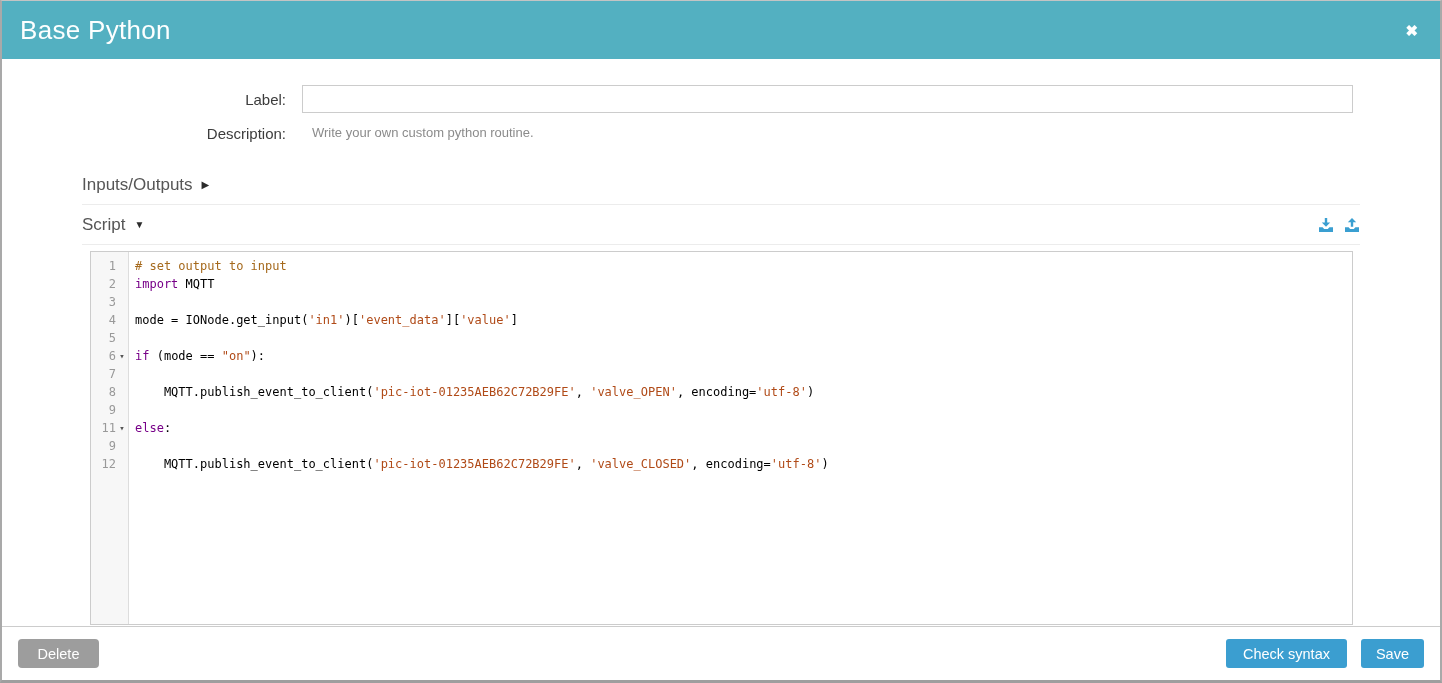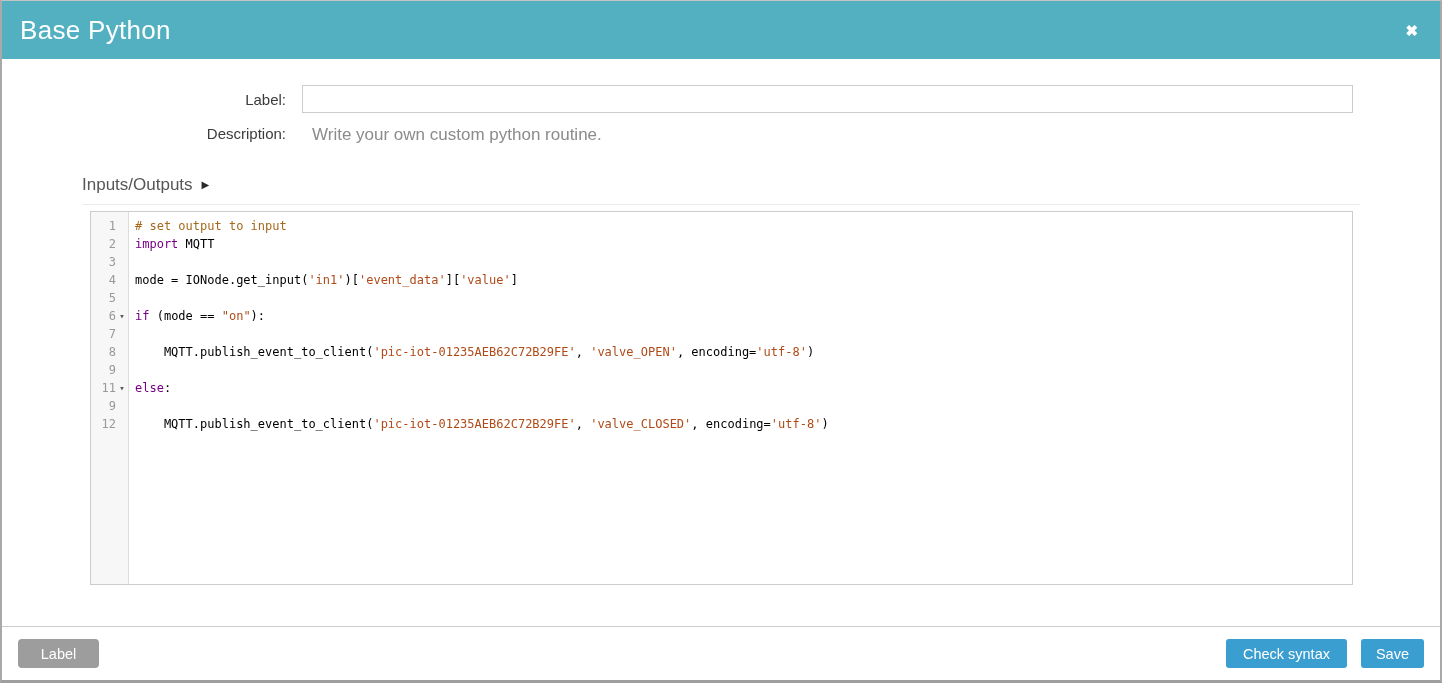--- a/index.html
+++ b/index.html
@@ -23,21 +23,21 @@
   .label-row { display: flex; align-items: center; margin: 26px 87px 0 0; }
   .field-label {
     width: 300px; text-align: right; padding-right: 16px;
     font-size: 15px; color: #3c3c3c; flex-shrink: 0;
   }
   .label-input {
     flex: 1; height: 28px; border: 1px solid #ccc; background: #fff;
     font-size: 14px; padding: 0 8px; outline: none; font-family: inherit;
   }
   .desc-row { display: flex; align-items: flex-start; margin: 12px 87px 0 0; height: 18px; gap: 8px; }
-  .desc-text { font-size: 17px; color: #8b8b8b; padding-left: 2px; }
+  .desc-text { font-size: 13px; color: #8b8b8b; padding-left: 2px; }
   .sections { margin: 0 80px; }
   .section-row {
     display: flex; align-items: center;
     border-bottom: 1px solid #ececec; padding-bottom: 9px;
     font-size: 17px; color: #565656; cursor: pointer;
   }
   .io-row { margin-top: 32px; }
   .script-row { margin-top: 10px; }
   .tri { font-size: 10px; color: #2b2b2b; margin-left: 9px; line-height: 1; }
   .script-icons { margin-left: auto; display: flex; gap: 10px; align-items: center; color: var(--icon-blue, #3a9fd1); }
@@ -90,20 +90,38 @@
 <div class="desc-row">
   <span class="field-label">Description:</span>
   <span class="desc-text">Write your own custom python routine.</span>
 </div>
 
 <div class="sections">
   <div class="section-row io-row">
     <span>Inputs/Outputs</span>
     <span class="tri">▶</span>
   </div>
+  <div class="section-row script-row">
+    <span>Script</span>
+    <span class="tri">▼</span>
+    <span class="script-icons">
+      <span class="icon-btn">
+        <svg width="16" height="16" viewBox="0 0 16 16" aria-hidden="true">
+          <path fill="currentColor" d="M6.8 1h2.4v4.5h3L8 9.8 3.8 5.5h3z"></path>
+          <path fill="currentColor" d="M1 10.2h3.6l1.6 1.8h3.6l1.6-1.8H15V15H1z"></path>
+        </svg>
+      </span>
+      <span class="icon-btn">
+        <svg width="16" height="16" viewBox="0 0 16 16" aria-hidden="true">
+          <path fill="currentColor" d="M8 1l4.2 4.3h-3v4.5H6.8V5.3h-3z"></path>
+          <path fill="currentColor" d="M1 10.2h3.6l1.6 1.8h3.6l1.6-1.8H15V15H1z"></path>
+        </svg>
+      </span>
+    </span>
+  </div>
 </div>
 
 <div class="editor-wrap">
   <div class="gutter">
       <div class="gl">
         <span class="num">1</span>
         <span class="fold"></span>
       </div>
       <div class="gl">
         <span class="num">2</span>
@@ -147,18 +165,18 @@
       </div>
       <div class="gl">
         <span class="num">12</span>
         <span class="fold"></span>
       </div>
     </div>
   <div class="code"><div class="cl"><span class="tok-comment"># set output to input</span></div><div class="cl"><span class="tok-keyword">import</span><span class="tok-plain"> MQTT</span></div><div class="cl"></div><div class="cl"><span class="tok-plain">mode = IONode.get_input(</span><span class="tok-string">'in1'</span><span class="tok-plain">)[</span><span class="tok-string">'event_data'</span><span class="tok-plain">][</span><span class="tok-string">'value'</span><span class="tok-plain">]</span></div><div class="cl"></div><div class="cl"><span class="tok-keyword">if</span><span class="tok-plain"> (mode == </span><span class="tok-string">"on"</span><span class="tok-plain">):</span></div><div class="cl"></div><div class="cl"><span class="tok-plain">    MQTT.publish_event_to_client(</span><span class="tok-string">'pic-iot-01235AEB62C72B29FE'</span><span class="tok-plain">, </span><span class="tok-string">'valve_OPEN'</span><span class="tok-plain">, encoding=</span><span class="tok-string">'utf-8'</span><span class="tok-plain">)</span></div><div class="cl"></div><div class="cl"><span class="tok-keyword">else</span><span class="tok-plain">:</span></div><div class="cl"></div><div class="cl"><span class="tok-plain">    MQTT.publish_event_to_client(</span><span class="tok-string">'pic-iot-01235AEB62C72B29FE'</span><span class="tok-plain">, </span><span class="tok-string">'valve_CLOSED'</span><span class="tok-plain">, encoding=</span><span class="tok-string">'utf-8'</span><span class="tok-plain">)</span></div></div>
 </div>
 
 <div class="footer">
-  <button class="btn btn-gray">Label</button>
+  <button class="btn btn-gray">Delete</button>
   <div class="footer-right">
     <button class="btn btn-blue btn-wide">Check syntax</button>
     <button class="btn btn-blue">Save</button>
   </div>
 </div>
 
 </body></html>

